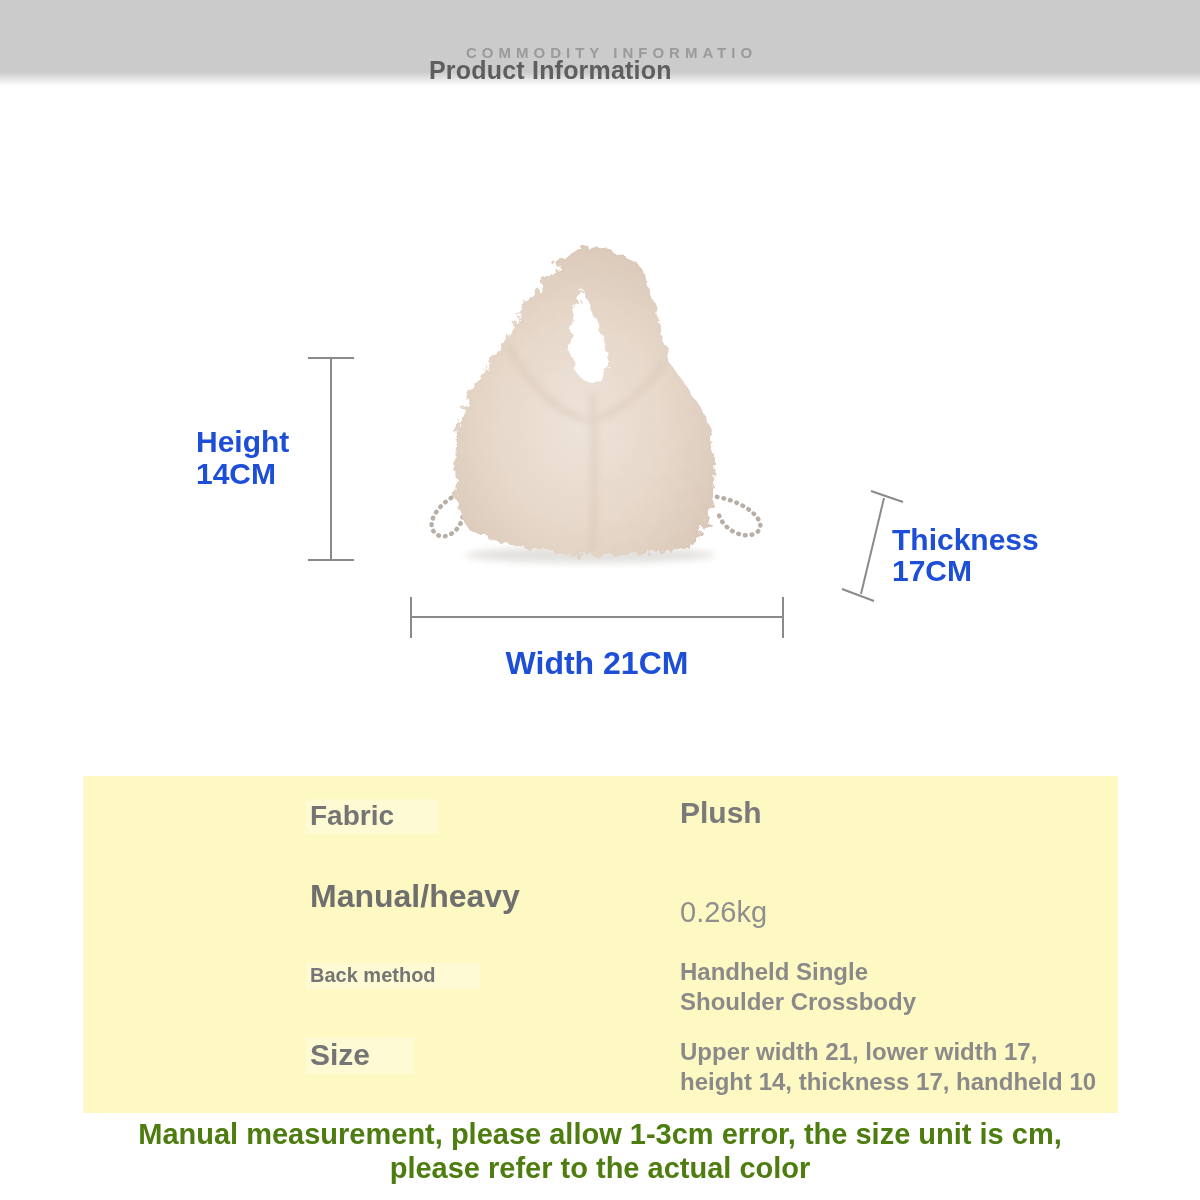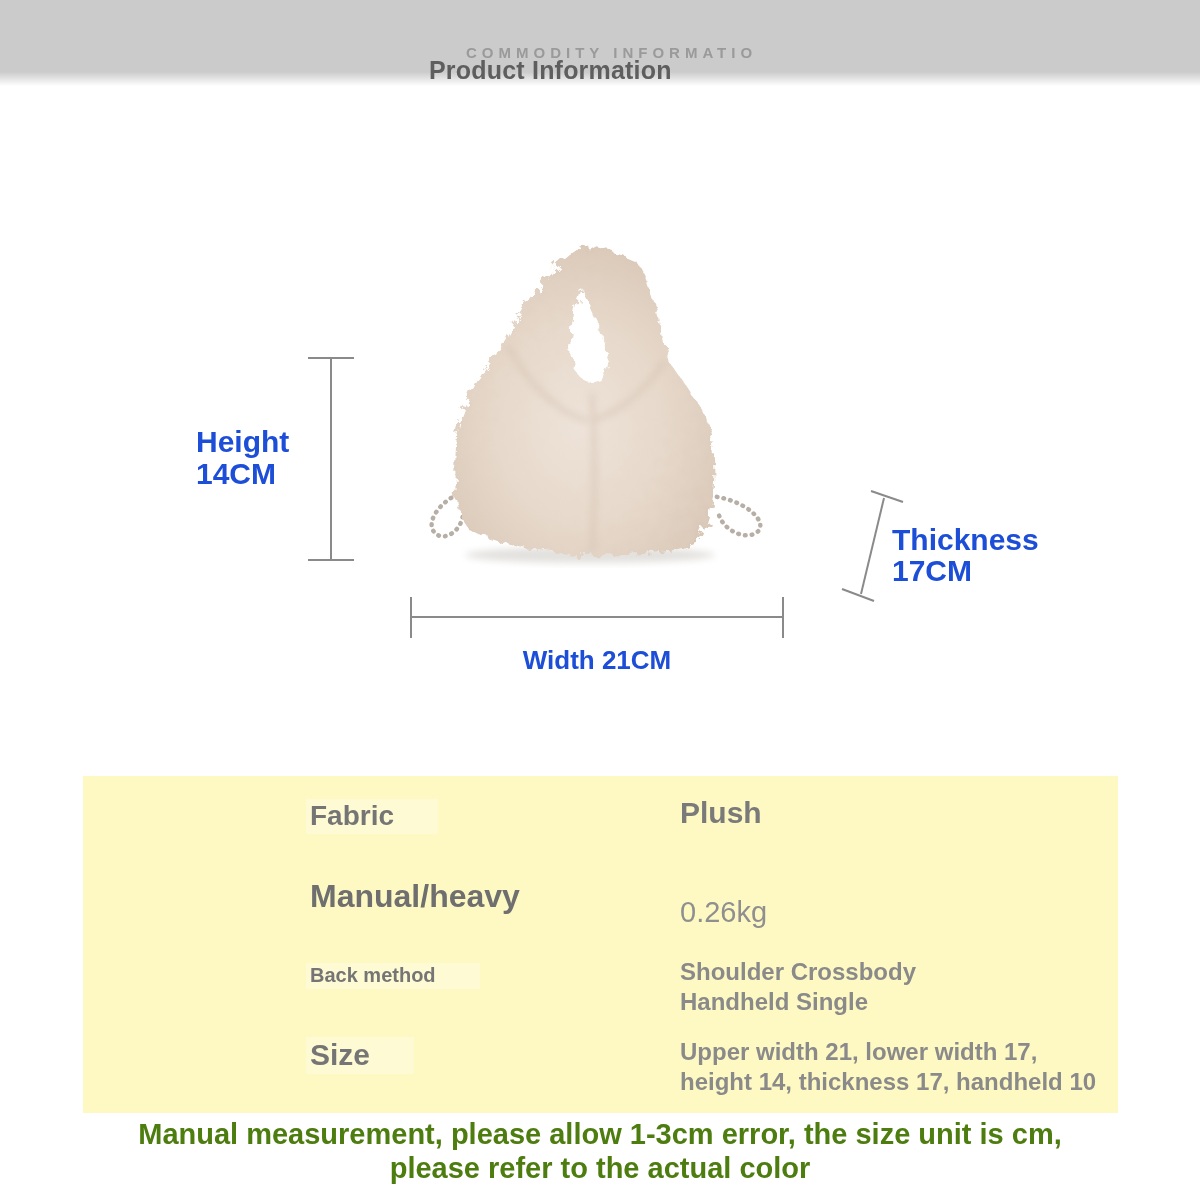--- a/index.html
+++ b/index.html
@@ -22,21 +22,21 @@
   }
   
   .figure{position:absolute;left:0;top:86px;width:1200px;height:690px;}
   .bag-svg{position:absolute;left:415px;top:147px;width:370px;height:335px;}
   .dims-svg{position:absolute;left:0;top:-86px;width:1200px;height:1200px;pointer-events:none;}
   .dims-svg line,.dims-svg path{stroke:#8a8a8a;stroke-width:2;fill:none;}
   .dim-label{color:#1d4ed8;font-weight:700;}
   .dim-label .ln{white-space:nowrap;}
   .height-label{position:absolute;left:196px;top:340px;font-size:30px;line-height:32px;}
   .thickness-label{position:absolute;left:892px;top:438px;font-size:30px;line-height:31px;}
-  .width-label{position:absolute;left:410px;top:559px;width:374px;text-align:center;font-size:26px;}
+  .width-label{position:absolute;left:410px;top:559px;width:374px;text-align:center;font-size:32px;}
   
   .spec-panel{
     position:absolute;left:83px;top:776px;width:1035px;height:337px;
     background:#fef9c3;
   }
   .spec-label{position:absolute;left:227px;color:#757575;font-weight:700;}
   .spec-value{position:absolute;left:597px;color:#8a8a8a;font-weight:700;}
   .patch{background:rgba(255,255,255,.28);padding:1px 44px 3px 4px;margin-left:-4px;}
   .lbl-fabric{top:24px;font-size:28px;}
   .val-fabric{top:20px;font-size:30px;color:#7a7a7a;}
@@ -146,22 +146,22 @@
 
   <div class="spec-panel">
     <div class="spec-label lbl-fabric"><span class="patch">Fabric</span></div>
     <div class="spec-value val-fabric">Plush</div>
 
     <div class="spec-label lbl-weight">Manual/heavy</div>
     <div class="spec-value val-weight">0.26kg</div>
 
     <div class="spec-label lbl-back"><span class="patch">Back method</span></div>
     <div class="spec-value val-back">
+      <div>Handheld Single</div>
       <div>Shoulder Crossbody</div>
-      <div>Handheld Single</div>
     </div>
 
     <div class="spec-label lbl-size"><span class="patch">Size</span></div>
     <div class="spec-value val-size">
       <div>Upper width 21, lower width 17,</div>
       <div>height 14, thickness 17, handheld 10</div>
     </div>
   </div>
 
   <div class="footer">

